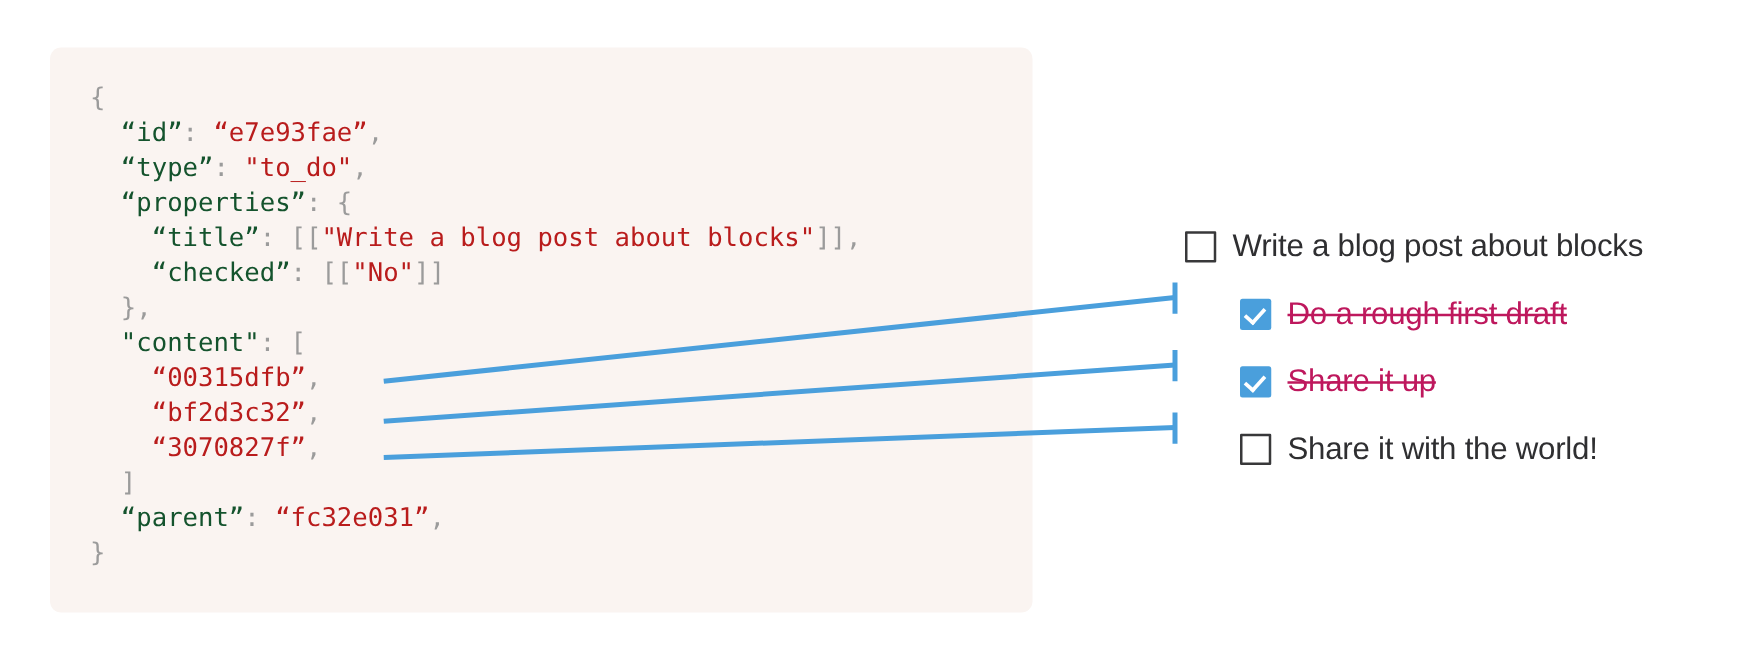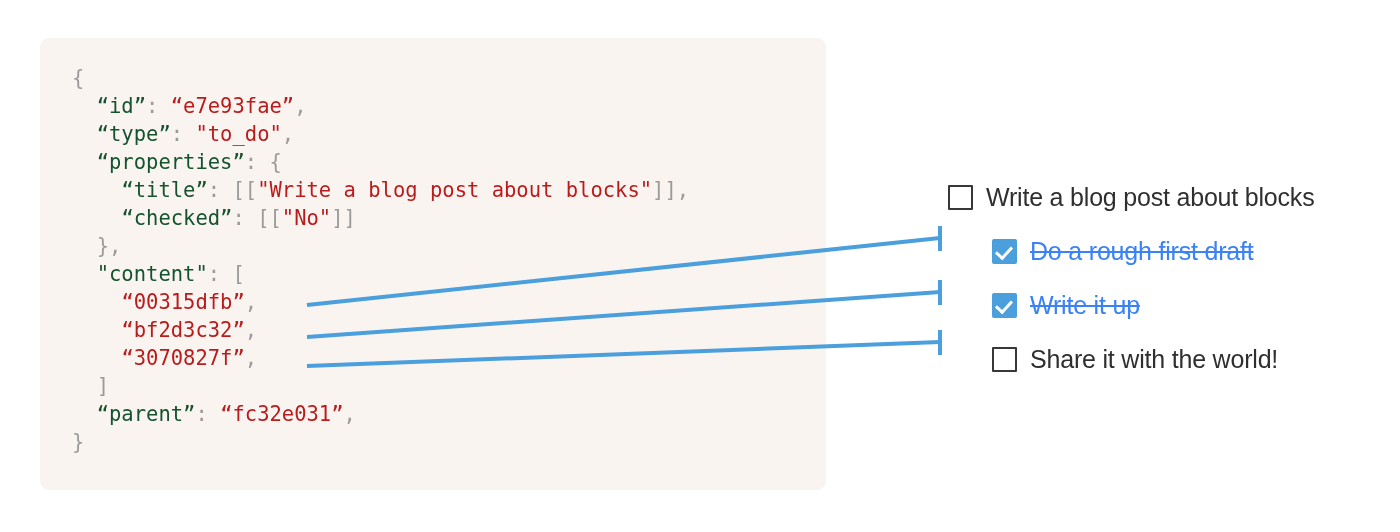--- a/index.html
+++ b/index.html
@@ -104,21 +104,21 @@
     transform: rotate(42deg);
   }
   .todo-label {
     font-family: "Liberation Sans", sans-serif;
     font-size: 25px;
     color: #2f2f31;
     letter-spacing: -0.2px;
     white-space: nowrap;
   }
   .todo-item.done .todo-label {
-    color: #3b82f6;
+    color: #be185d;
     text-decoration: line-through;
     text-decoration-thickness: 2px;
   }
 </style>
 </head>
 <body>
 
 <div id="stage">
 
   <div id="code-panel">
@@ -138,21 +138,21 @@
       <div class="todo-item">
         <span class="cb unchecked"></span>
         <span class="todo-label">Write a blog post about blocks</span>
       </div>
       <div class="todo-item indented done">
         <span class="cb checked"></span>
         <span class="todo-label">Do a rough first draft</span>
       </div>
       <div class="todo-item indented done">
         <span class="cb checked"></span>
-        <span class="todo-label">Write it up</span>
+        <span class="todo-label">Share it up</span>
       </div>
       <div class="todo-item indented">
         <span class="cb unchecked"></span>
         <span class="todo-label">Share it with the world!</span>
       </div>
     </div>
 
 </div>
 
 </body></html>

